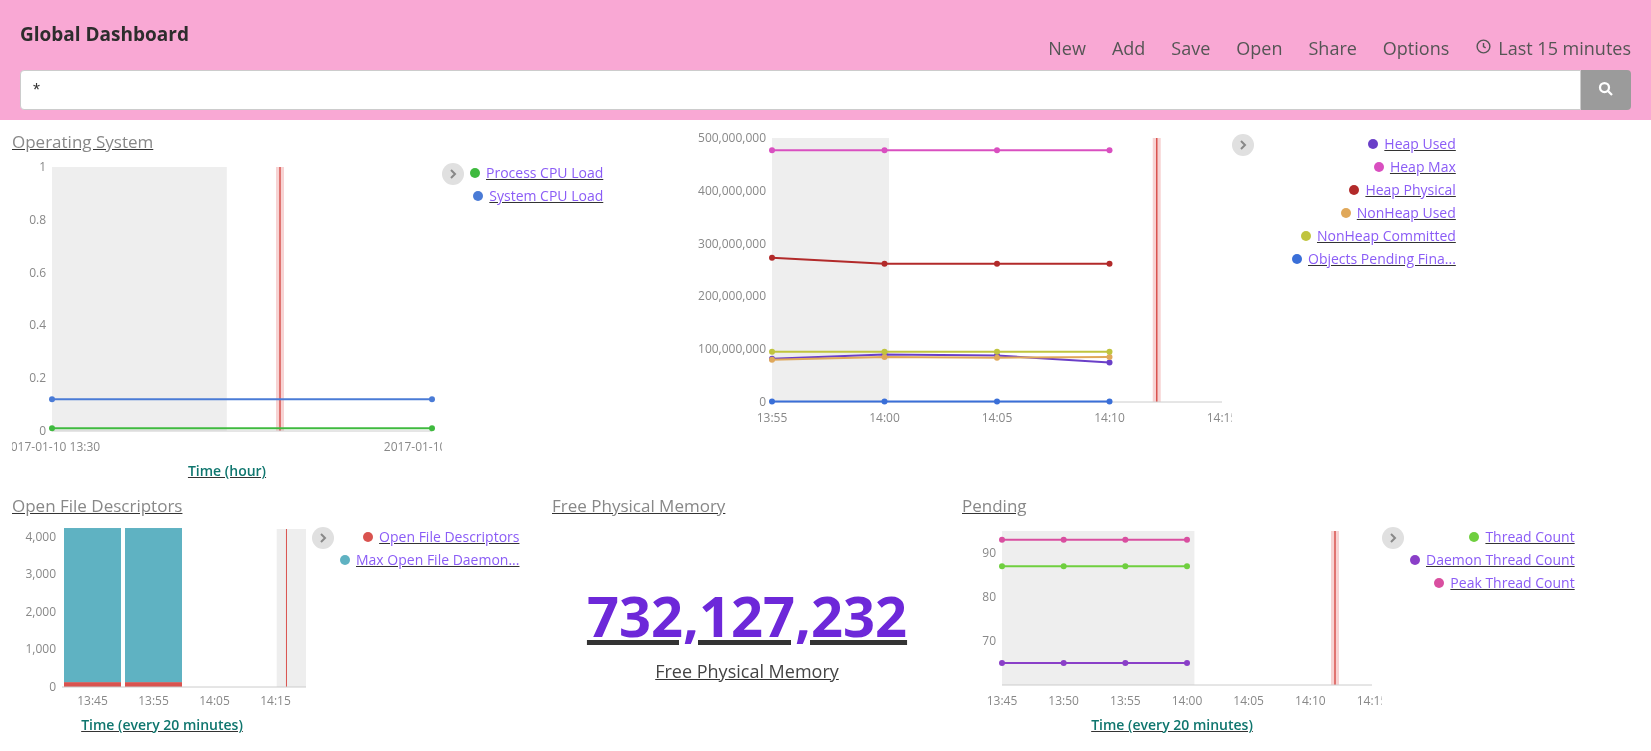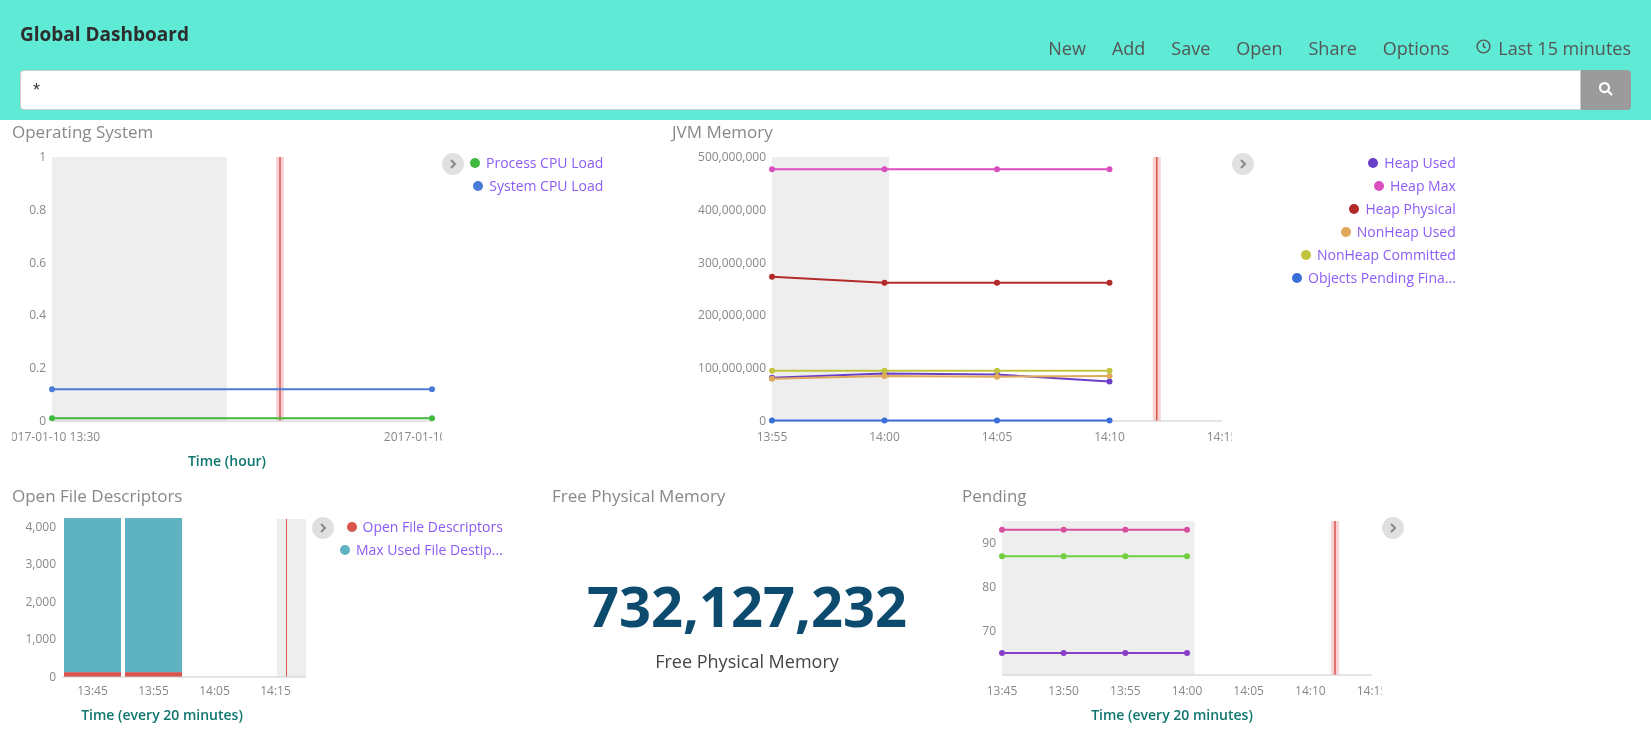--- a/index.html
+++ b/index.html
@@ -3,21 +3,21 @@
 <meta charset="utf-8">
 <style>
   * { box-sizing: border-box; margin: 0; padding: 0; }
   body {
     font-family: "Open Sans", "Helvetica Neue", Arial, sans-serif;
     background: #fff;
     color: #333;
     width: 1651px;
   }
   .topbar {
-    background: #5eead4;
+    background: #f9a8d4;
     padding: 8px 20px 10px;
   }
   .topbar-row1 {
     display: flex;
     align-items: center;
     justify-content: space-between;
   }
   .title {
     font-size: 19px;
     font-weight: 700;
@@ -59,21 +59,22 @@
     border: none;
     border-radius: 0 4px 4px 0;
     background: #9b9b9b;
     color: #fff;
     cursor: pointer;
     display: flex;
     align-items: center;
     justify-content: center;
   }
   .content {
-    padding: 0 12px;
+    padding: 10px 12px;
+    text-decoration: underline;
   }
   .row { display: flex; gap: 20px; }
   .panel { position: relative; }
   .panel-title {
     color: #888;
     font-size: 17px;
     margin-bottom: 6px;
   }
   .chart-wrap { display: flex; }
   .legend {
@@ -88,21 +89,21 @@
   .dot { width: 10px; height: 10px; border-radius: 50%; display: inline-block; }
   .axis-text { font-size: 12px; fill: #888; }
   .xlabel { text-align: center; font-size: 14px; color: #0f766e; font-weight: 600; margin-top: 2px; }
   .metric-big {
     text-align: center;
     margin-top: 60px;
   }
   .metric-value {
     font-size: 56px;
     font-weight: 700;
-    color: #0c4a6e;
+    color: #6d28d9;
   }
   .metric-label {
     font-size: 18px;
     color: #444;
     margin-top: 6px;
   }
   .collapse-circle {
     width: 22px; height: 22px; border-radius: 50%;
     background: #e0e0e0; display:flex; align-items:center; justify-content:center;
     margin-right: 6px;
@@ -188,21 +189,20 @@
                 <span class="dot" style="background:#4a7bd6"></span>
                 <span>System CPU Load</span>
               </div>
           </div>
         </div>
       </div>
       <div class="xlabel" style="width:430px">Time (hour)</div>
     </div>
 
     <div class="panel" style="flex:1">
-      <div class="panel-title">JVM Memory</div>
       <div class="chart-wrap">
         <svg id="chart-jvm" width="560" height="300">
             <rect x="100" y="8" width="117" height="264" fill="#eee"></rect>
             <rect x="480.75" y="8" width="8" height="264" fill="#f7d3d3"></rect>
             <line x1="484.75" y1="8" x2="484.75" y2="272" stroke="#d9534f" stroke-width="1.5"></line>
             <text x="94" y="276" text-anchor="end" class="axis-text">0</text>
             <text x="94" y="223.2" text-anchor="end" class="axis-text">100,000,000</text>
             <text x="94" y="170.39999999999998" text-anchor="end" class="axis-text">200,000,000</text>
             <text x="94" y="117.6" text-anchor="end" class="axis-text">300,000,000</text>
             <text x="94" y="64.79999999999998" text-anchor="end" class="axis-text">400,000,000</text>
@@ -310,21 +310,21 @@
                 <path d="M3 1l4 4-4 4" fill="none" stroke="#888" stroke-width="2"></path>
               </svg>
           </div>
           <div class="legend">
             <div class="legend-row">
                 <span class="dot" style="background:#d9534f"></span>
                 <span>Open File Descriptors</span>
               </div>
             <div class="legend-row">
                 <span class="dot" style="background:#5fb2c2"></span>
-                <span>Max Used File Destip...</span>
+                <span>Max Open File Daemon...</span>
               </div>
           </div>
         </div>
       </div>
       <div class="xlabel" style="width:300px">Time (every 20 minutes)</div>
     </div>
 
     <div class="panel" style="width:390px">
       <div class="panel-title">Free Physical Memory</div>
       <div class="metric-big">
@@ -366,19 +366,33 @@
             <circle cx="101.66666666666666" cy="16.80000000000001" r="3" fill="#d94fa0"></circle>
             <circle cx="163.33333333333331" cy="16.80000000000001" r="3" fill="#d94fa0"></circle>
             <circle cx="225" cy="16.80000000000001" r="3" fill="#d94fa0"></circle>
           </svg>
         <div style="display:flex;align-items:flex-start;margin-top:4px;">
           <div class="collapse-circle">
             <svg width="10" height="10" viewBox="0 0 10 10">
                 <path d="M3 1l4 4-4 4" fill="none" stroke="#888" stroke-width="2"></path>
               </svg>
           </div>
+          <div class="legend">
+            <div class="legend-row">
+                <span class="dot" style="background:#6fcf3f"></span>
+                <span>Thread Count</span>
+              </div>
+            <div class="legend-row">
+                <span class="dot" style="background:#8a3fc8"></span>
+                <span>Daemon Thread Count</span>
+              </div>
+            <div class="legend-row">
+                <span class="dot" style="background:#d94fa0"></span>
+                <span>Peak Thread Count</span>
+              </div>
+          </div>
         </div>
       </div>
       <div class="xlabel" style="width:420px">Time (every 20 minutes)</div>
     </div>
 
   </div>
 </div>
 
 </body></html>

